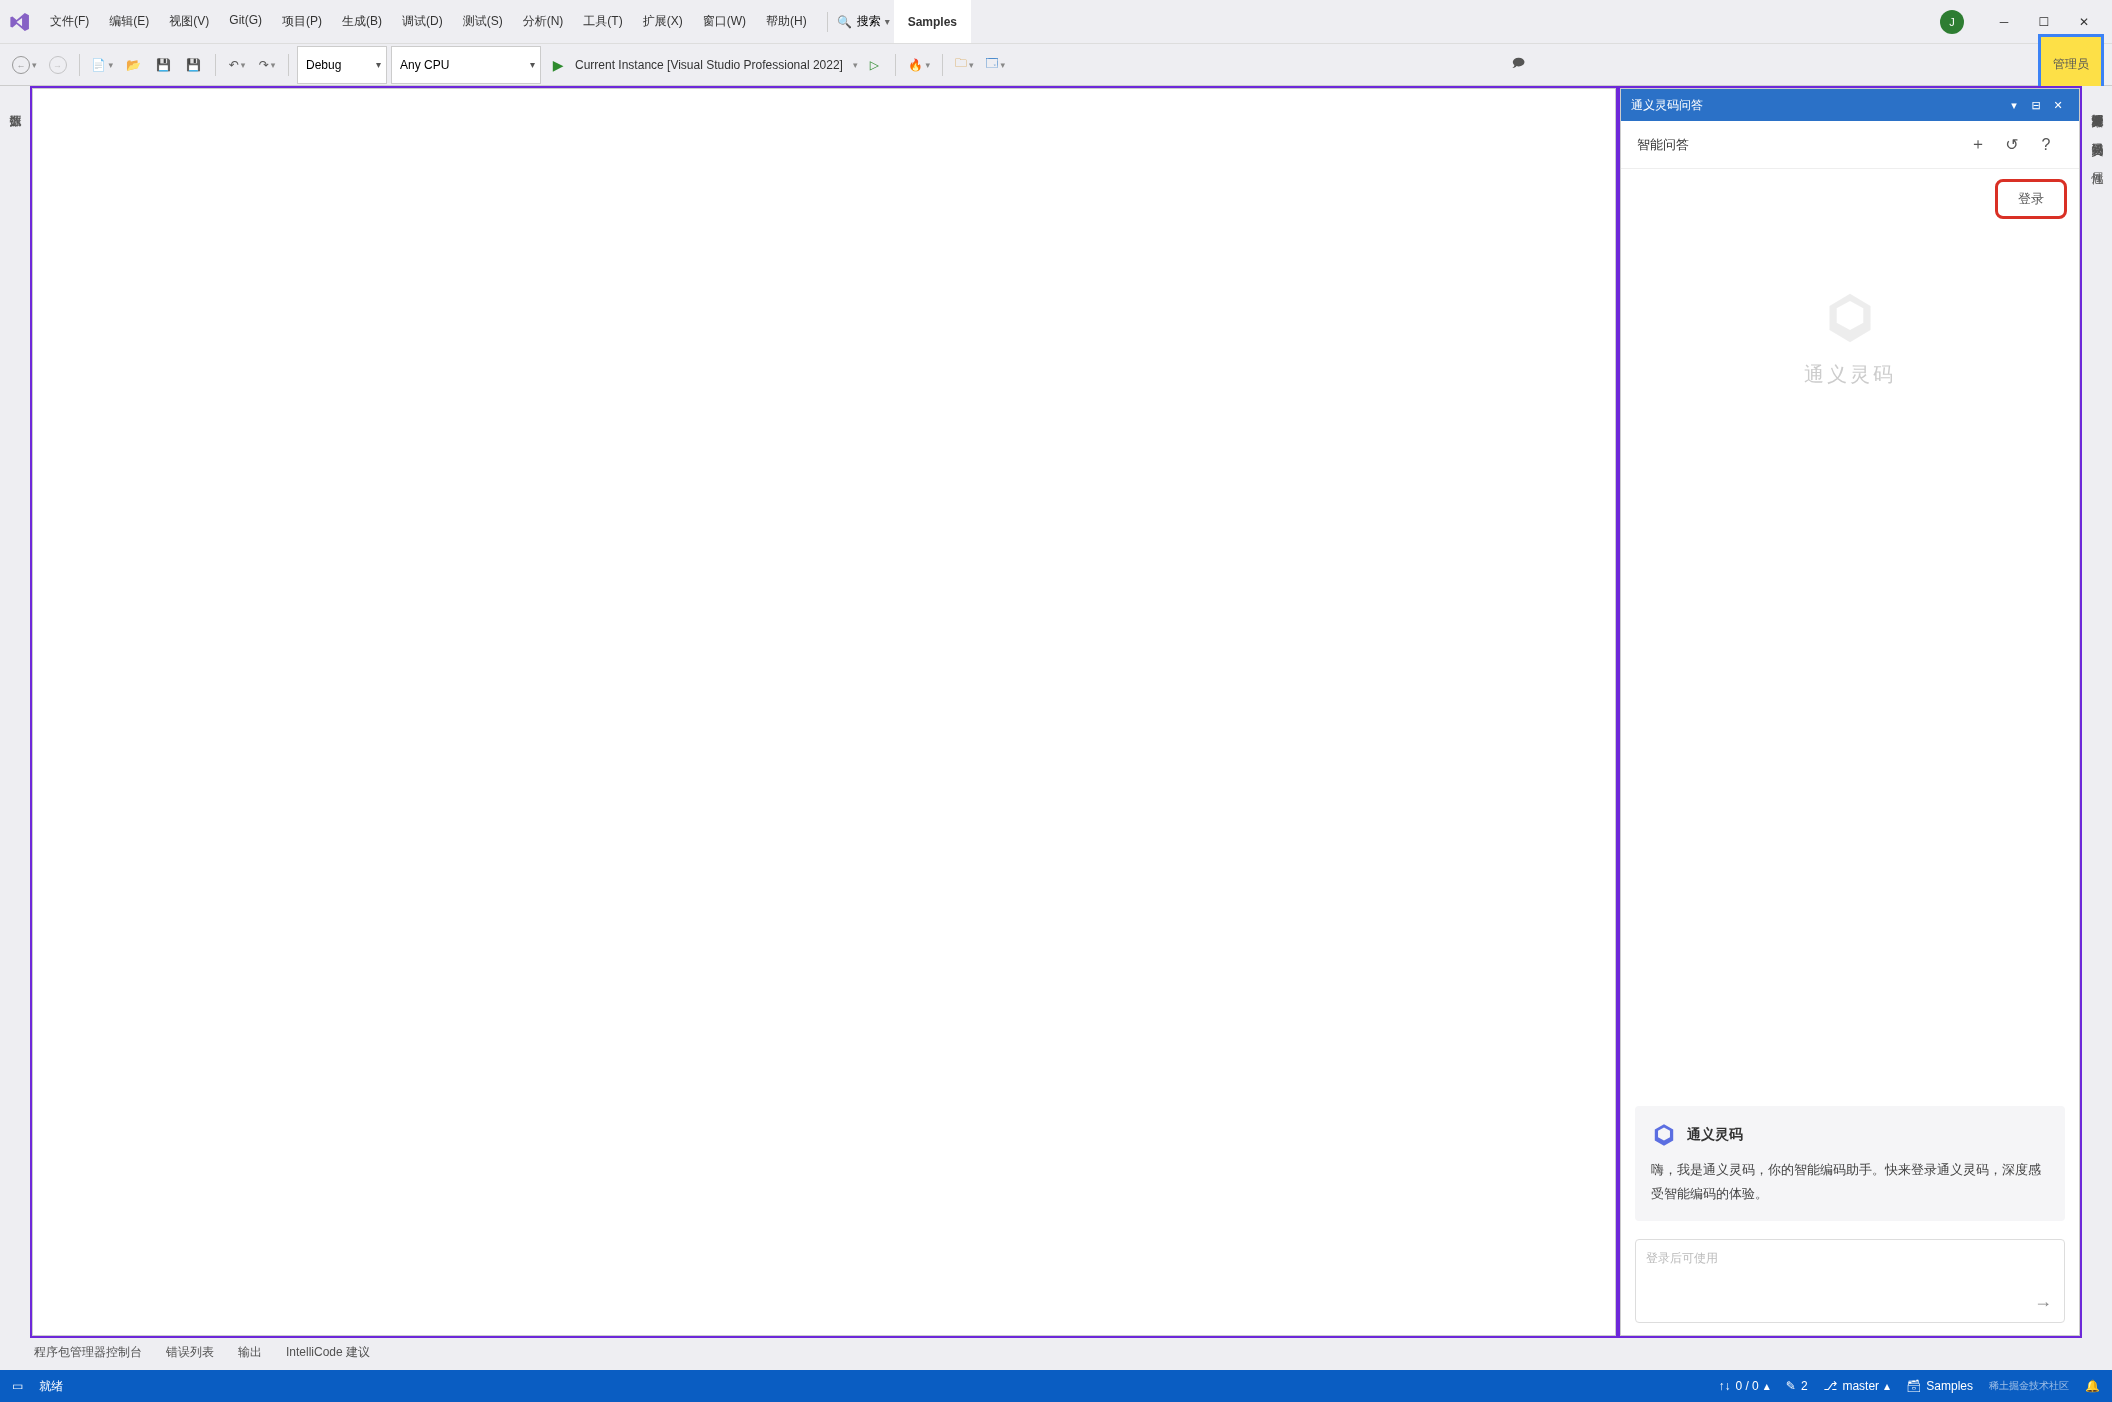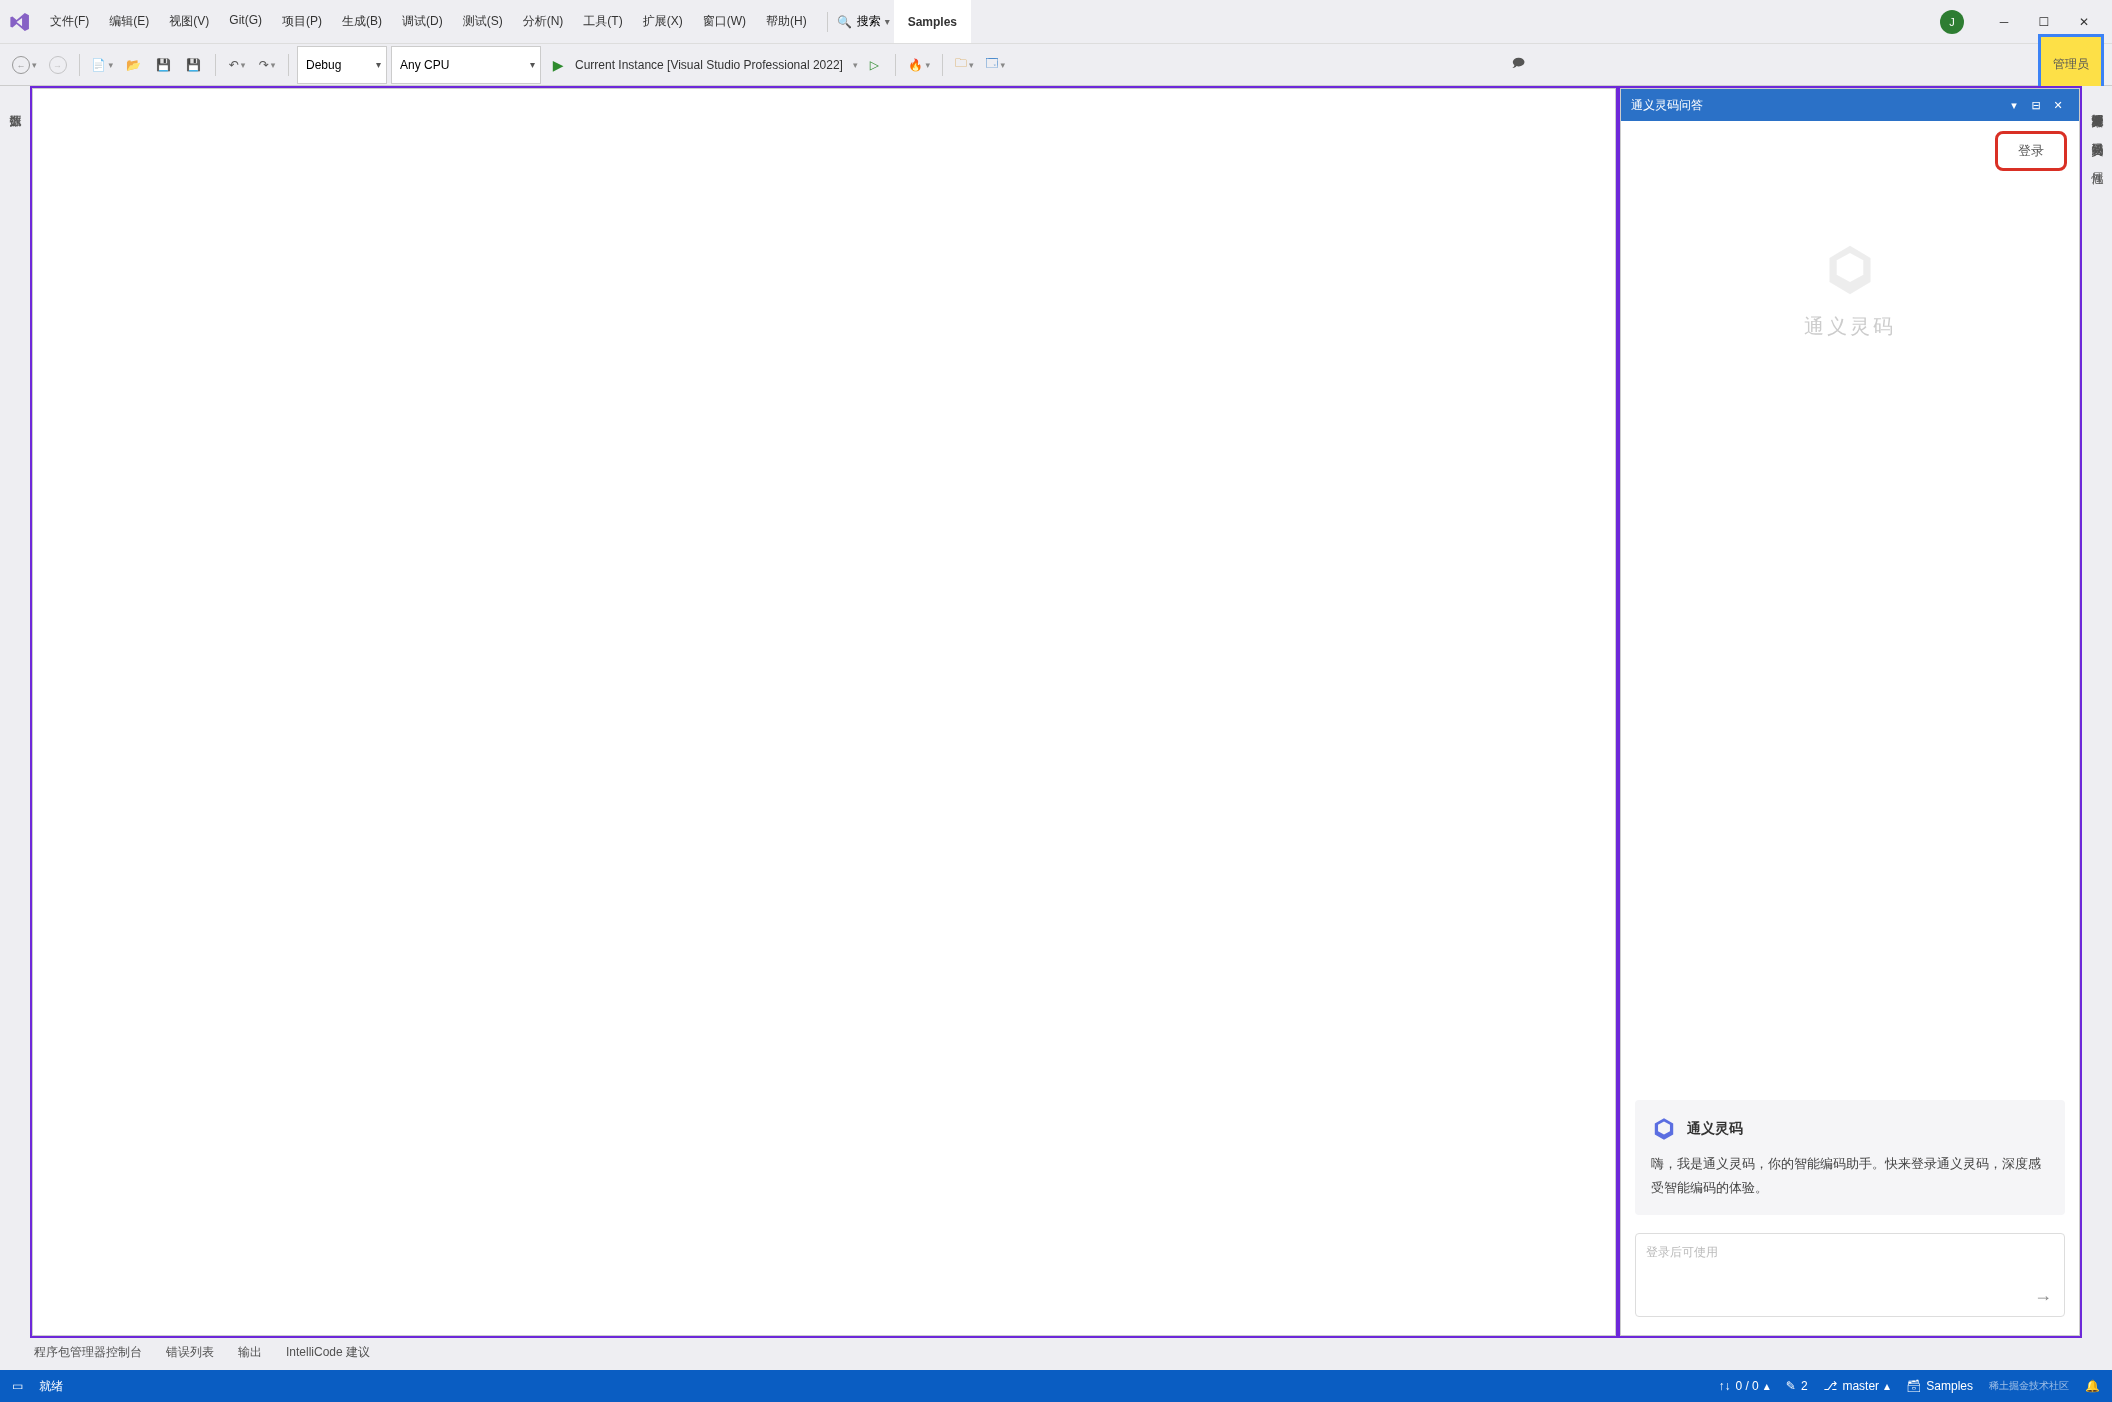--- a/index.html
+++ b/index.html
@@ -50,21 +50,21 @@
 .panel-sub-btn{width:34px;text-align:center;color:#555;font-size:16px;cursor:pointer;}
 .login-row{display:flex;justify-content:flex-end;padding:10px 12px;}
 .login-btn{padding:8px 20px;border:3px solid #d93025;border-radius:8px;color:#555;font-size:13px;cursor:pointer;}
 .panel-body{flex:1;display:flex;flex-direction:column;align-items:center;justify-content:flex-start;padding-top:60px;}
 .ty-logo{width:58px;height:58px;opacity:0.25;margin-bottom:14px;}
 .ty-text{color:#ccc;font-size:20px;letter-spacing:3px;}
 .card{margin:10px 14px;background:#f5f5f7;border-radius:4px;padding:16px;}
 .card-title{display:flex;align-items:center;gap:10px;margin-bottom:10px;}
 .card-title-text{font-weight:bold;font-size:14px;color:#333;}
 .card-body{color:#444;font-size:13px;line-height:1.8;}
-.input-box{margin:8px 14px 18px;border:1px solid #ddd;border-radius:4px;height:84px;position:relative;padding:10px;}
+.input-box{margin:8px 14px 12px;border:1px solid #ddd;border-radius:4px;height:84px;position:relative;padding:10px;}
 .input-box .ph{color:#bbb;font-size:12px;}
 .send-arrow{position:absolute;right:12px;bottom:10px;color:#888;font-size:18px;}
 .mini-logo{width:26px;height:26px;}
 
 
 .right-gutter{width:30px;background:#eeeef2;display:flex;flex-direction:column;align-items:center;padding-top:6px;gap:6px;}
 
 
 .bottom-tabs{height:32px;background:#eeeef2;display:flex;align-items:flex-end;padding:0 30px;gap:16px;}
 .bottom-tab{padding:6px 4px;color:#525252;cursor:pointer;border-bottom:3px solid transparent;font-size:12px;}
@@ -155,20 +155,26 @@
   </div>
   <div class="editor-area"></div>
 
   <div class="right-panel">
     <div class="panel-header">
       <span class="panel-header-title">通义灵码问答</span>
       <span class="panel-header-btn">▾</span>
       <span class="panel-header-btn">⊟</span>
       <span class="panel-header-btn">✕</span>
     </div>
+    <div class="panel-sub">
+      <span class="panel-sub-title">智能问答</span>
+      <span class="panel-sub-btn">＋</span>
+      <span class="panel-sub-btn">↺</span>
+      <span class="panel-sub-btn">?</span>
+    </div>
     <div class="login-row">
       <div class="login-btn">登录</div>
     </div>
     <div class="panel-body">
       <svg class="ty-logo" viewBox="0 0 48 48">
           <path fill="#bbb" d="M24 4l17 10v20L24 44 7 34V14L24 4zm0 6l-11 6v12l11 6 11-6V16l-11-6z"></path>
         </svg>
       <div class="ty-text">通义灵码</div>
     </div>
     <div class="card">

